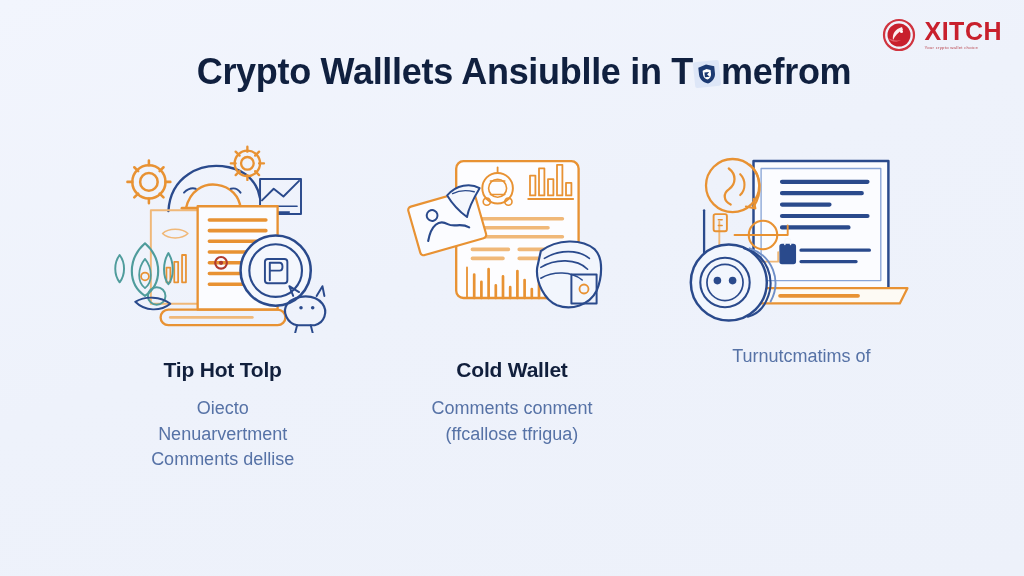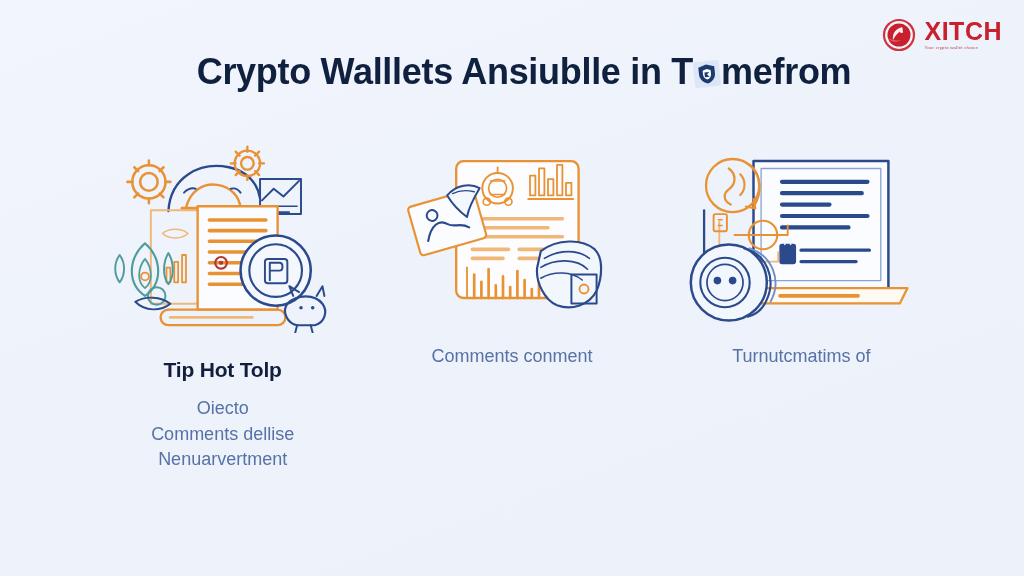--- a/index.html
+++ b/index.html
@@ -231,22 +231,22 @@
             <path d="M192 162 L188 152 L198 158 M216 162 L222 152 L224 162" stroke="#2a4a8c" stroke-width="2"></path>
             <path d="M196 192 L194 200 M210 192 L212 200" stroke="#2a4a8c" stroke-width="2"></path>
             <circle cx="200" cy="174" r="1.8" fill="#2a4a8c" stroke="none"></circle>
             <circle cx="212" cy="174" r="1.8" fill="#2a4a8c" stroke="none"></circle>
           </g>
         </svg>
       </div>
       <div class="col-title">Tip Hot Tolp</div>
       <div class="col-body">
         <span>Oiecto</span>
+        <span>Nenuarvertment</span>
         <span>Comments dellise</span>
-        <span>Nenuarvertment</span>
       </div>
     </div>
 
     <div class="col">
       <div class="art">
         <svg viewBox="0 0 240 200" width="230" height="180" aria-hidden="true">
           <g fill="none" stroke-linecap="round" stroke-linejoin="round">
 
             <rect x="58" y="18" width="136" height="152" rx="8" fill="#fdfdff" stroke="#e89233" stroke-width="2.6"></rect>
 
@@ -277,22 +277,24 @@
 
             <path d="M152 118 C170 104, 198 104, 212 116 C222 126, 220 148, 214 162 C206 178, 186 184, 170 178 C156 172, 146 152, 148 136 Z" fill="#f2f6fd" stroke="#2a4a8c" stroke-width="2.4"></path>
             <path d="M156 126 C172 116, 194 116, 206 126" stroke="#2a4a8c" stroke-width="1.8"></path>
             <path d="M152 136 C168 126, 192 126, 204 138" stroke="#2a4a8c" stroke-width="1.8"></path>
             <path d="M152 148 C166 140, 186 140, 198 150" stroke="#2a4a8c" stroke-width="1.8"></path>
             <path d="M186 144 L214 144 L214 176 L186 176 Z" stroke="#2a4a8c" stroke-width="2.2"></path>
             <circle cx="200" cy="160" r="5" stroke="#e89233" stroke-width="2"></circle>
           </g>
         </svg>
       </div>
+      <div class="col-title">Cold Wallet</div>
       <div class="col-body">
         <span>Comments conment</span>
+        <span>(ffcallose tfrigua)</span>
       </div>
     </div>
 
     <div class="col">
       <div class="art">
         <svg viewBox="0 0 240 200" width="238" height="190" aria-hidden="true">
           <g fill="none" stroke-linecap="round" stroke-linejoin="round">
 
             <path d="M70 22 L212 22 L212 156 L70 156 Z" fill="#fbfcff" stroke="#2a4a8c" stroke-width="2.6"></path>
             <path d="M78 30 L204 30 L204 148 L78 148 Z" stroke="#88a4d6" stroke-width="1.4"></path>

